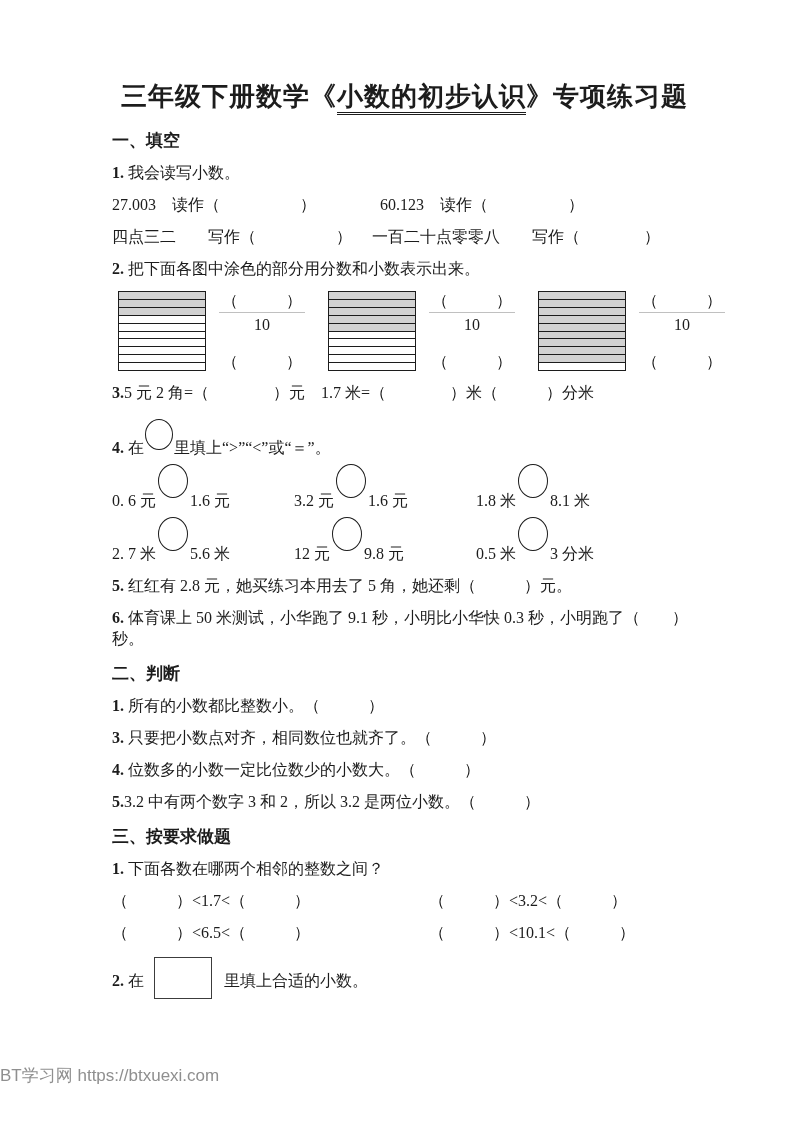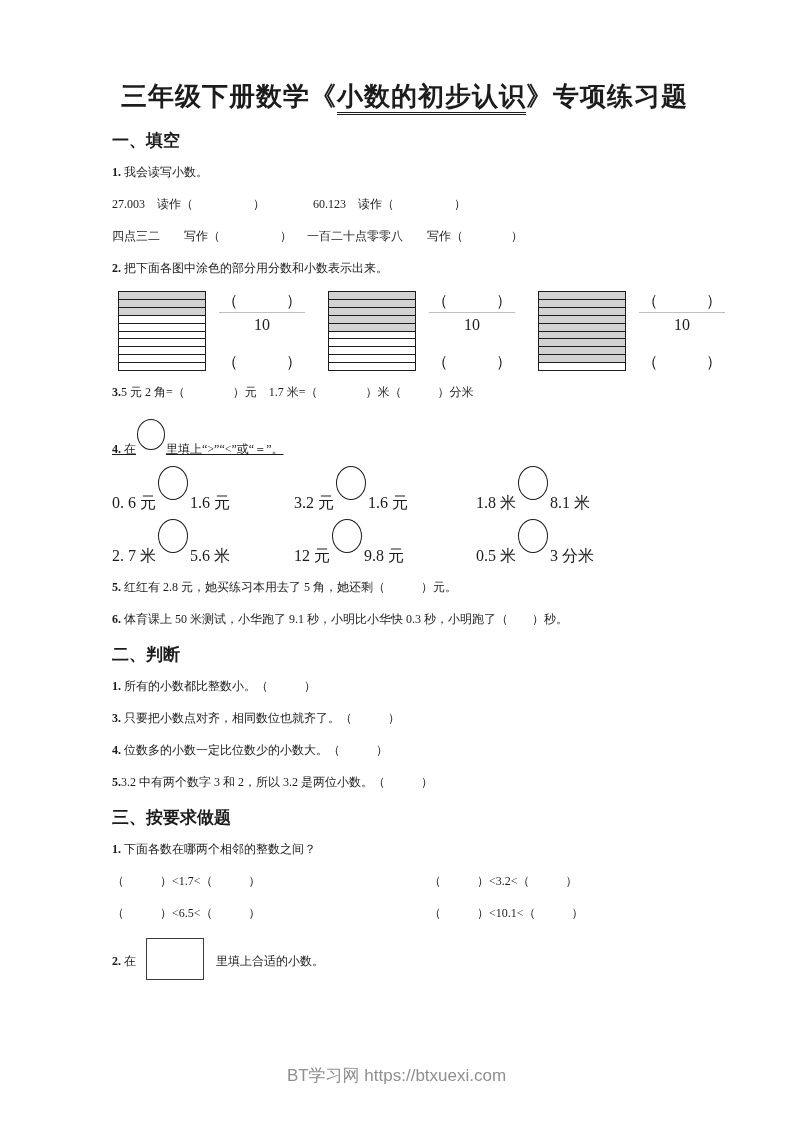--- a/index.html
+++ b/index.html
@@ -22,21 +22,21 @@
   }
   .title{
     font-size:26px;
     font-weight:bold;
     text-align:center;
     margin:16px 0 0 0;
     letter-spacing:1px;
     line-height:38px;
   }
   .title .u{border-bottom:3px double var(--ink);padding-bottom:1px;}
-  .line{font-size:12px;line-height:21px;margin-top:11px;}
+  .line{font-size:16px;line-height:21px;margin-top:11px;}
   .line span{white-space:pre-wrap;}
   .sec-heading{font-weight:bold;font-size:17px;margin-top:14px;font-family:Liberation Serif, serif;}
   .label{font-weight:bold;}
   
   .figures{display:flex;gap:18px;margin:12px 0 2px 6px;}
   .fig{display:flex;}
   .grid{
     width:88px;height:80px;
     border:1.5px solid var(--ink);
     display:flex;flex-direction:column;
@@ -56,34 +56,34 @@
   
   .circle{
     display:inline-block;width:30px;height:34px;
     border:1.5px solid var(--ink);border-radius:50%;
     vertical-align:8px;margin:0 2px;background:#fff;
   }
   .circle.q4{width:28px;height:31px;vertical-align:3px;margin:0 1px;}
   .cmp-row{font-size:16px;line-height:20px;margin-top:6px;}
   .pair{display:inline-block;width:178px;white-space:pre-wrap;}
   .pair:last-child{width:auto;}
-  .q4line{margin-top:16px;text-decoration:underline;}
+  .q4line{margin-top:16px;}
   
   .ineq-left{display:inline-block;width:317px;white-space:pre-wrap;}
   .blankbox{
     display:inline-block;width:58px;height:42px;
     border:1px solid #3c3c3c;background:#fff;
     vertical-align:middle;margin:0 12px 0 10px;position:relative;top:-2px;
   }
   .boxline{margin-top:14px;height:46px;display:flex;align-items:center;}
   .boxline span{white-space:pre-wrap;}
   
   .footer{
     position:absolute;left:0;top:1064px;width:100%;
-    text-align:center;
+    text-align:left;
     font-family:"Liberation Sans","DejaVu Sans",sans-serif;
     font-size:17px;color:var(--footerc);
   }
 </style>
 </head>
 <body>
 
 <div class="page">
 
   <h1 class="title"><span>三年级下册数学《</span><span class="u">小数的初步认识</span><span>》专项练习题</span></h1>

